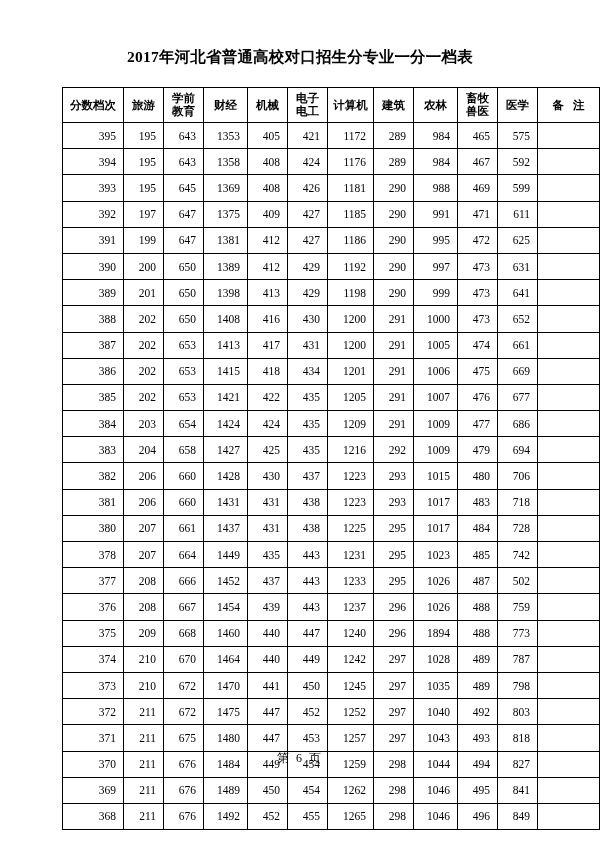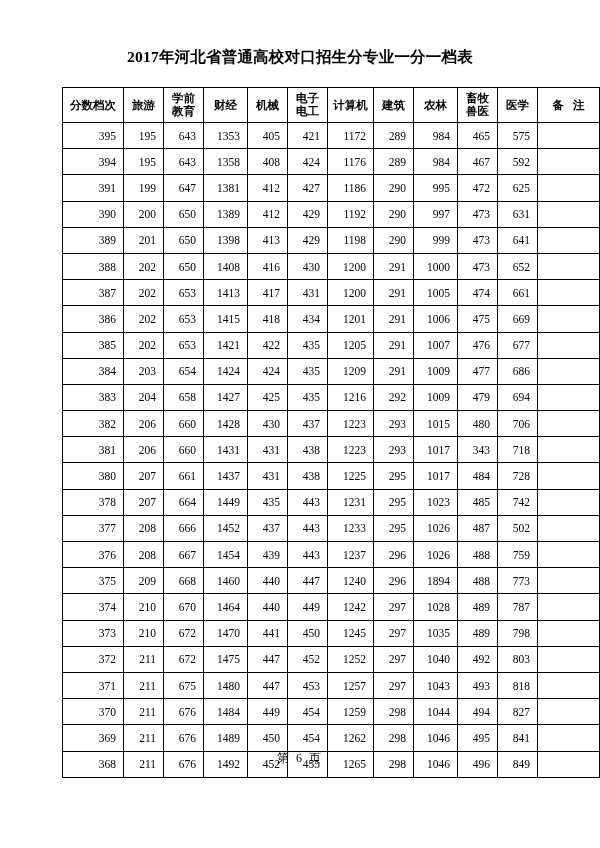--- a/index.html
+++ b/index.html
@@ -163,20 +163,48 @@
             <td>408</td>
             <td>424</td>
             <td>1176</td>
             <td>289</td>
             <td>984</td>
             <td>467</td>
             <td>592</td>
             <td class="remark-cell"></td>
           </tr>
           <tr>
+            <td>393</td>
+            <td>195</td>
+            <td>645</td>
+            <td>1369</td>
+            <td>408</td>
+            <td>426</td>
+            <td>1181</td>
+            <td>290</td>
+            <td>988</td>
+            <td>469</td>
+            <td>599</td>
+            <td class="remark-cell"></td>
+          </tr>
+          <tr>
+            <td>392</td>
+            <td>197</td>
+            <td>647</td>
+            <td>1375</td>
+            <td>409</td>
+            <td>427</td>
+            <td>1185</td>
+            <td>290</td>
+            <td>991</td>
+            <td>471</td>
+            <td>611</td>
+            <td class="remark-cell"></td>
+          </tr>
+          <tr>
             <td>391</td>
             <td>199</td>
             <td>647</td>
             <td>1381</td>
             <td>412</td>
             <td>427</td>
             <td>1186</td>
             <td>290</td>
             <td>995</td>
             <td>472</td>
@@ -312,21 +340,21 @@
           <tr>
             <td>381</td>
             <td>206</td>
             <td>660</td>
             <td>1431</td>
             <td>431</td>
             <td>438</td>
             <td>1223</td>
             <td>293</td>
             <td>1017</td>
-            <td>343</td>
+            <td>483</td>
             <td>718</td>
             <td class="remark-cell"></td>
           </tr>
           <tr>
             <td>380</td>
             <td>207</td>
             <td>661</td>
             <td>1437</td>
             <td>431</td>
             <td>438</td>

